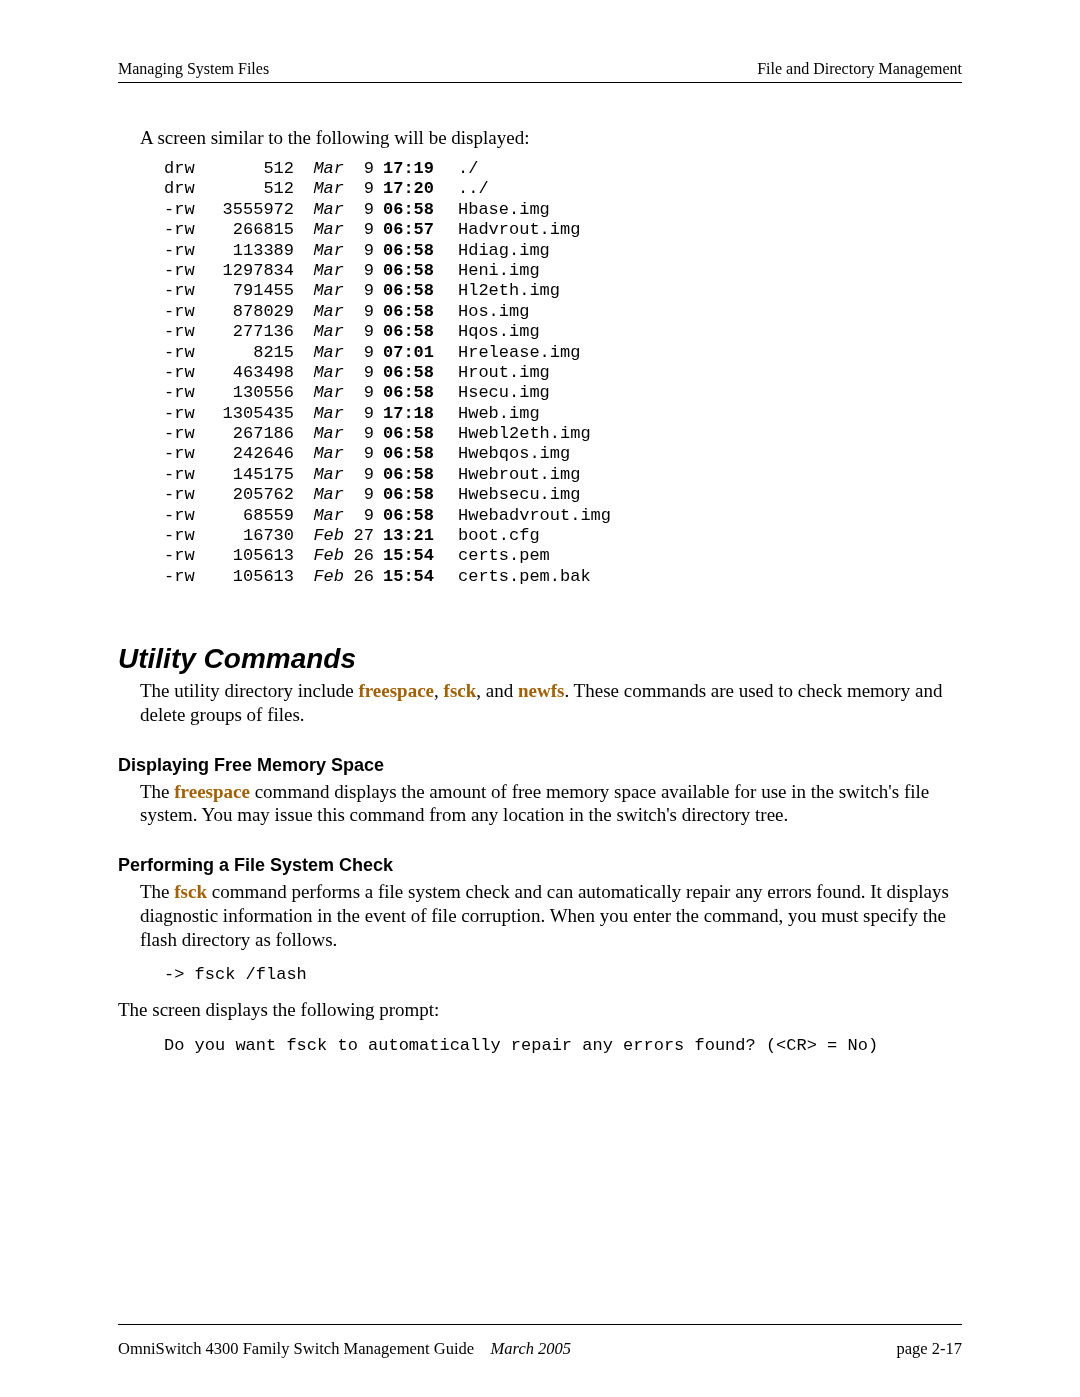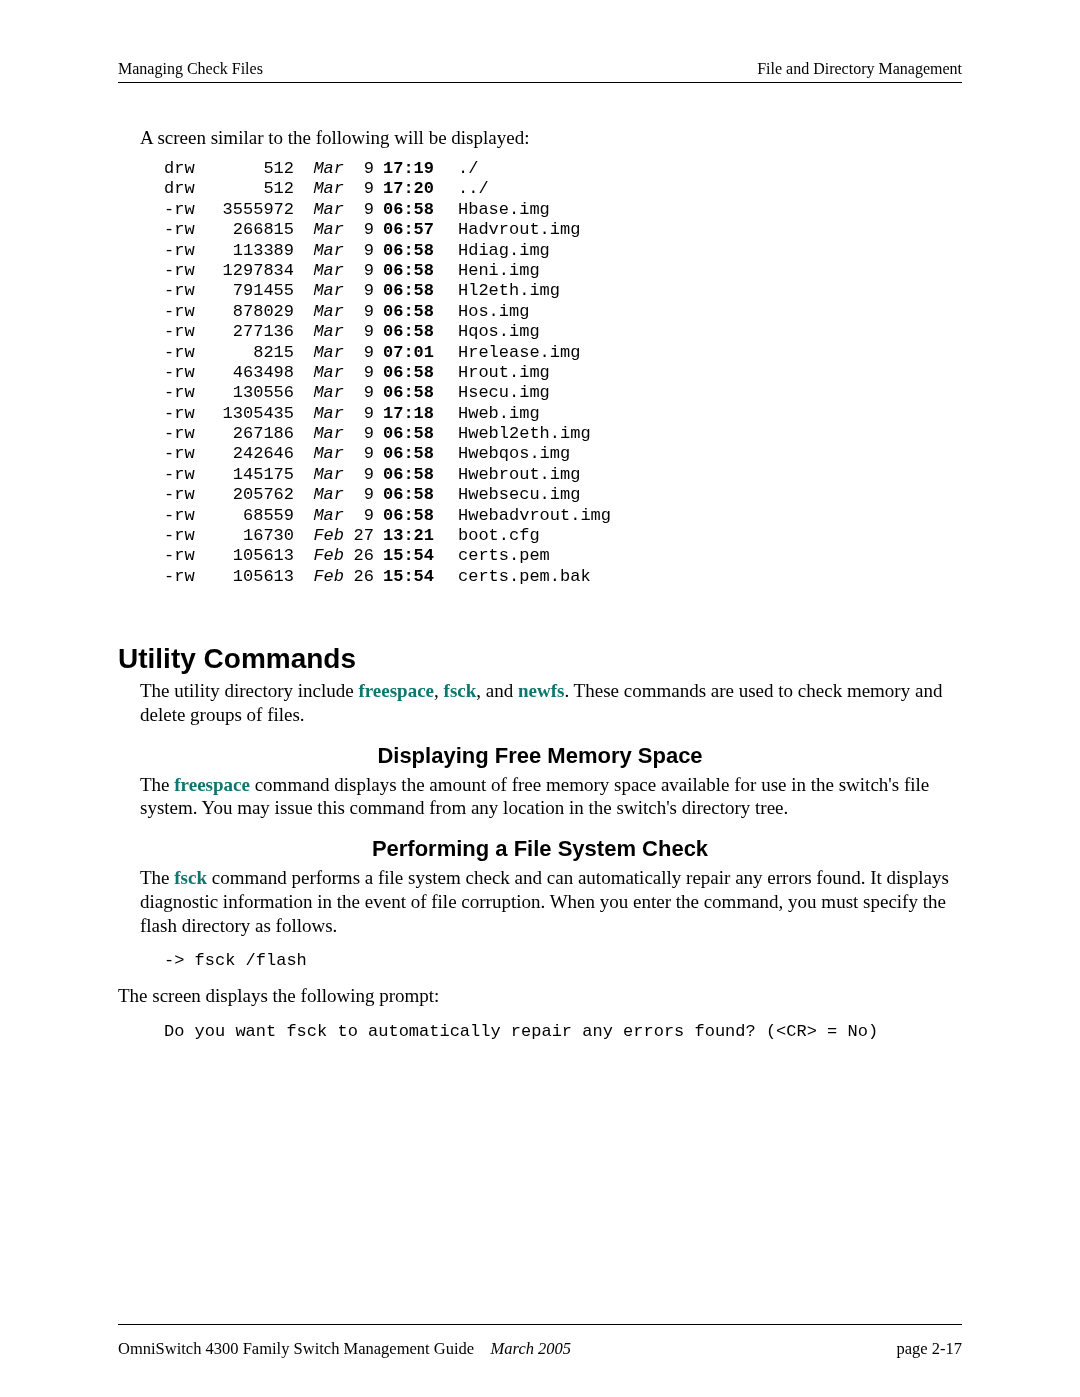--- a/index.html
+++ b/index.html
@@ -47,35 +47,35 @@
   .col-mon  { display: inline-block; width: 50px; text-align: right; font-style: italic; }
   .col-day  { display: inline-block; width: 30px; text-align: right; }
   .col-time { display: inline-block; width: 60px; text-align: right; font-weight: bold; }
   .col-name { display: inline-block; padding-left: 24px; }
   h1 {
     font-family: "Arial Black", Arial, sans-serif;
     font-weight: 900;
     font-size: 28px;
     margin: 56px 0 4px 0;
     letter-spacing: 0;
+    font-style: italic;
   }
   h2 {
     font-family: "Arial Black", Arial, sans-serif;
     font-weight: 900;
-    font-size: 22px;
-    margin: 16px 0 2px 0;
-    text-align: center;
+    font-size: 18px;
+    margin: 28px 0 2px 0;
   }
   p.body {
     font-size: 19px;
     line-height: 1.25;
     margin: 4px 0 0 22px;
   }
   .cmd {
-    color: #0f766e;
+    color: #a16207;
     font-weight: bold;
   }
   pre.code {
     font-family: "Courier New", Courier, monospace;
     font-size: 17px;
     margin: 14px 0 0 46px;
     white-space: pre;
   }
   .footer-rule {
     border: none;
@@ -93,21 +93,21 @@
     justify-content: space-between;
   }
   .footer .ital { font-style: italic; }
 </style>
 </head>
 <body>
 
 <div class="page">
 
   <div class="header">
-    <span>Managing Check Files</span>
+    <span>Managing System Files</span>
     <span>File and Directory Management</span>
   </div>
   <hr class="header-rule">
 
   <p class="intro">A screen similar to the following will be displayed:</p>
 
   <pre class="term" id="listing"><span class="row"><span class="col-perm">drw</span><span class="col-size">512</span><span class="col-mon">Mar</span><span class="col-day">9</span><span class="col-time">17:19</span><span class="col-name">./</span></span><span class="row"><span class="col-perm">drw</span><span class="col-size">512</span><span class="col-mon">Mar</span><span class="col-day">9</span><span class="col-time">17:20</span><span class="col-name">../</span></span><span class="row"><span class="col-perm">-rw</span><span class="col-size">3555972</span><span class="col-mon">Mar</span><span class="col-day">9</span><span class="col-time">06:58</span><span class="col-name">Hbase.img</span></span><span class="row"><span class="col-perm">-rw</span><span class="col-size">266815</span><span class="col-mon">Mar</span><span class="col-day">9</span><span class="col-time">06:57</span><span class="col-name">Hadvrout.img</span></span><span class="row"><span class="col-perm">-rw</span><span class="col-size">113389</span><span class="col-mon">Mar</span><span class="col-day">9</span><span class="col-time">06:58</span><span class="col-name">Hdiag.img</span></span><span class="row"><span class="col-perm">-rw</span><span class="col-size">1297834</span><span class="col-mon">Mar</span><span class="col-day">9</span><span class="col-time">06:58</span><span class="col-name">Heni.img</span></span><span class="row"><span class="col-perm">-rw</span><span class="col-size">791455</span><span class="col-mon">Mar</span><span class="col-day">9</span><span class="col-time">06:58</span><span class="col-name">Hl2eth.img</span></span><span class="row"><span class="col-perm">-rw</span><span class="col-size">878029</span><span class="col-mon">Mar</span><span class="col-day">9</span><span class="col-time">06:58</span><span class="col-name">Hos.img</span></span><span class="row"><span class="col-perm">-rw</span><span class="col-size">277136</span><span class="col-mon">Mar</span><span class="col-day">9</span><span class="col-time">06:58</span><span class="col-name">Hqos.img</span></span><span class="row"><span class="col-perm">-rw</span><span class="col-size">8215</span><span class="col-mon">Mar</span><span class="col-day">9</span><span class="col-time">07:01</span><span class="col-name">Hrelease.img</span></span><span class="row"><span class="col-perm">-rw</span><span class="col-size">463498</span><span class="col-mon">Mar</span><span class="col-day">9</span><span class="col-time">06:58</span><span class="col-name">Hrout.img</span></span><span class="row"><span class="col-perm">-rw</span><span class="col-size">130556</span><span class="col-mon">Mar</span><span class="col-day">9</span><span class="col-time">06:58</span><span class="col-name">Hsecu.img</span></span><span class="row"><span class="col-perm">-rw</span><span class="col-size">1305435</span><span class="col-mon">Mar</span><span class="col-day">9</span><span class="col-time">17:18</span><span class="col-name">Hweb.img</span></span><span class="row"><span class="col-perm">-rw</span><span class="col-size">267186</span><span class="col-mon">Mar</span><span class="col-day">9</span><span class="col-time">06:58</span><span class="col-name">Hwebl2eth.img</span></span><span class="row"><span class="col-perm">-rw</span><span class="col-size">242646</span><span class="col-mon">Mar</span><span class="col-day">9</span><span class="col-time">06:58</span><span class="col-name">Hwebqos.img</span></span><span class="row"><span class="col-perm">-rw</span><span class="col-size">145175</span><span class="col-mon">Mar</span><span class="col-day">9</span><span class="col-time">06:58</span><span class="col-name">Hwebrout.img</span></span><span class="row"><span class="col-perm">-rw</span><span class="col-size">205762</span><span class="col-mon">Mar</span><span class="col-day">9</span><span class="col-time">06:58</span><span class="col-name">Hwebsecu.img</span></span><span class="row"><span class="col-perm">-rw</span><span class="col-size">68559</span><span class="col-mon">Mar</span><span class="col-day">9</span><span class="col-time">06:58</span><span class="col-name">Hwebadvrout.img</span></span><span class="row"><span class="col-perm">-rw</span><span class="col-size">16730</span><span class="col-mon">Feb</span><span class="col-day">27</span><span class="col-time">13:21</span><span class="col-name">boot.cfg</span></span><span class="row"><span class="col-perm">-rw</span><span class="col-size">105613</span><span class="col-mon">Feb</span><span class="col-day">26</span><span class="col-time">15:54</span><span class="col-name">certs.pem</span></span><span class="row"><span class="col-perm">-rw</span><span class="col-size">105613</span><span class="col-mon">Feb</span><span class="col-day">26</span><span class="col-time">15:54</span><span class="col-name">certs.pem.bak</span></span></pre>
 
   <h1>Utility Commands</h1>
   <p class="body">

